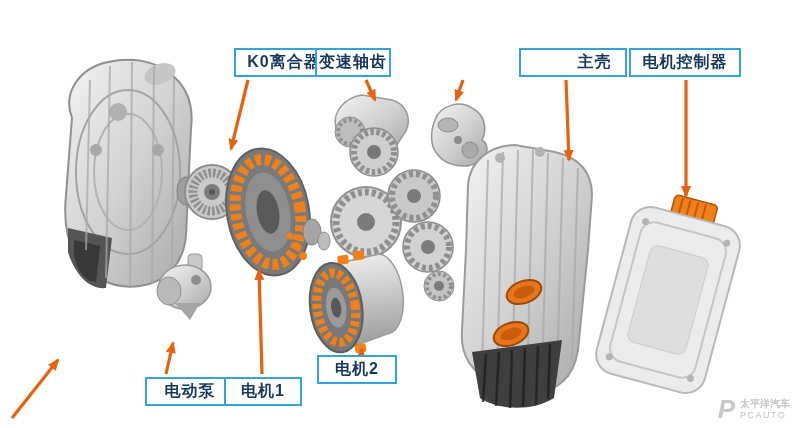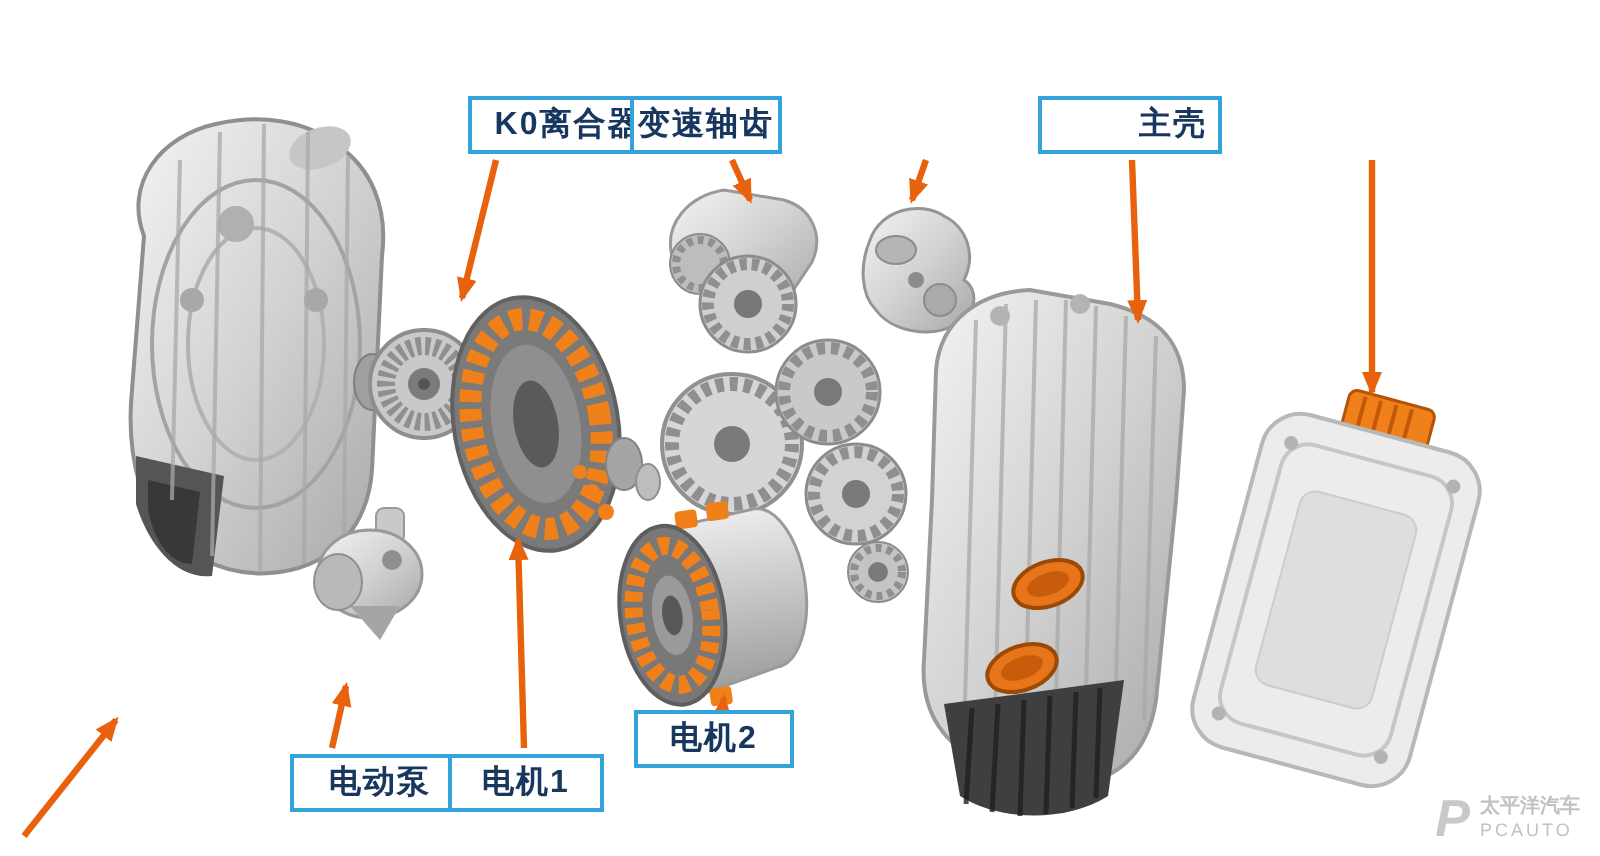--- a/index.html
+++ b/index.html
@@ -187,21 +187,22 @@
       <line class="arrow-line" x1="686" y1="80" x2="686" y2="196" marker-end="url(#ah)"></line>
       <line class="arrow-line" x1="166" y1="374" x2="173" y2="343" marker-end="url(#ah)"></line>
       <line class="arrow-line" x1="262" y1="374" x2="259" y2="270" marker-end="url(#ah)"></line>
       <line class="arrow-line" x1="359" y1="374" x2="362" y2="349" marker-end="url(#ah)"></line>
       <line class="arrow-line" x1="12" y1="418" x2="58" y2="360" marker-end="url(#ah)"></line>
     </g>
   </svg>
 
   <div class="label-box" style="left:206px; top:48px; width:100px;margin-left:28px;">K0离合器</div>
   <div class="label-box" style="left:315px; top:48px; width:76px;">变速轴齿</div>
-  <div class="label-box" style="left:519px; top:48px; width:92px;padding-left:43px;">主壳</div>
+  <div class="label-box" style="left:519px; top:48px; width:108px;padding-left:43px;">主壳</div>
+  <div class="label-box" style="left:629px; top:48px; width:112px;">电机控制器</div>
 
   <div class="label-box" style="left:120px; top:377px; width:90px;margin-left:25px;">电动泵</div>
   <div class="label-box" style="left:224px; top:377px; width:78px;">电机1</div>
   <div class="label-box" style="left:317px; top:355px; width:80px;">电机2</div>
 
   <div class="watermark">
     <span class="wm-logo">P</span>
     <span class="wm-text">
       <span class="wm-brand">太平洋汽车</span>
       <span class="wm-sub">PCAUTO</span>

